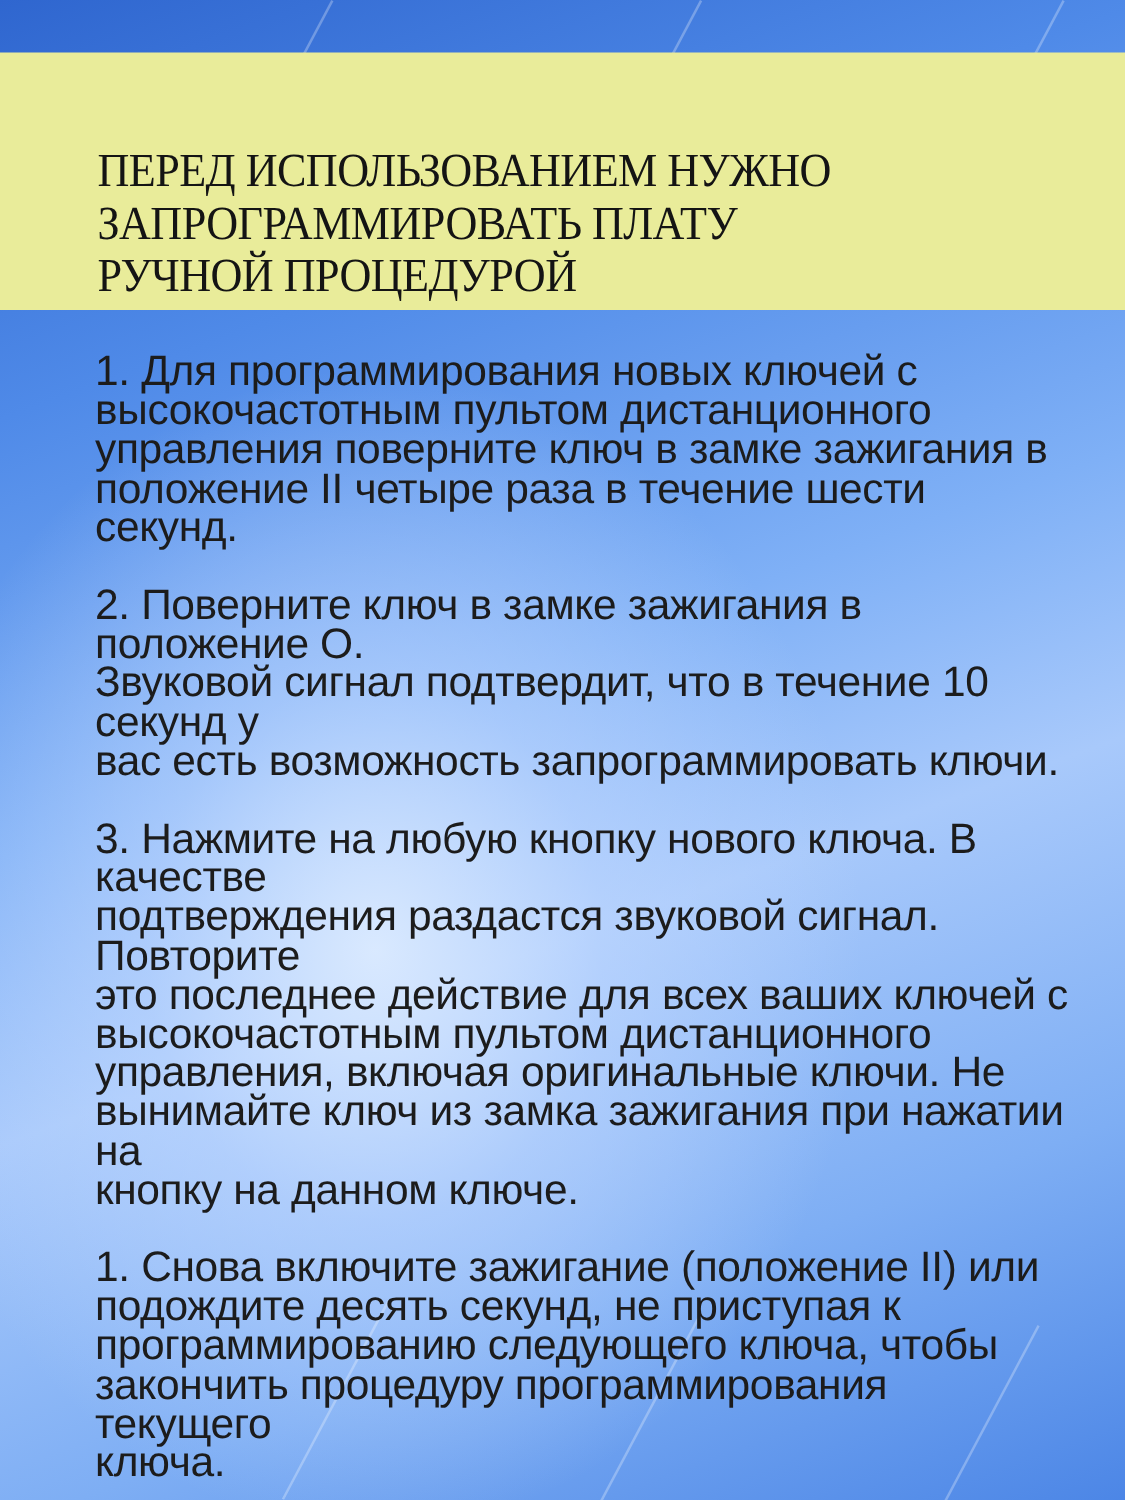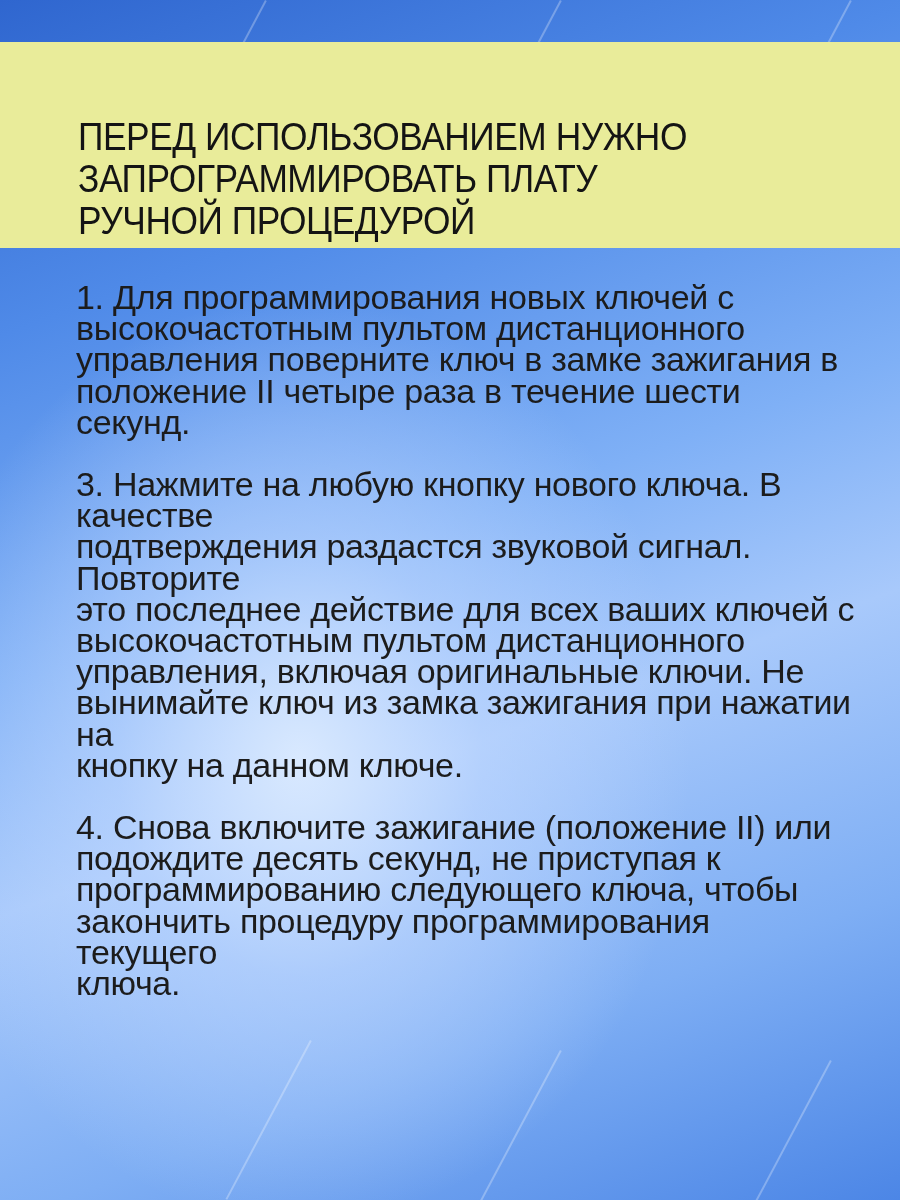--- a/index.html
+++ b/index.html
@@ -10,21 +10,21 @@
       radial-gradient(ellipse 520px 620px at 300px 760px, rgba(220,235,255,0.95) 0%, rgba(190,215,255,0.6) 35%, rgba(150,190,250,0) 75%),
       linear-gradient(160deg, #2f66cf 0%, #4f8ae8 22%, #7fb0f6 45%, #a8c9fb 60%, #7eaef4 80%, #4c86e6 100%);
   }
   .streak {
     position:absolute; width:2px; background:rgba(255,255,255,0.28);
     transform-origin: top left;
   }
   .banner {
     position:absolute; left:0; top:42px; width:900px; height:206px;
     background:#e9ec9a;
-    box-sizing:border-box; padding:74px 12px 0 78px;
+    box-sizing:border-box; padding:74px 12px 0 78px;font-family:Liberation Serif, serif;
   }
   .banner h1 {
     margin:0; font-weight:normal; color:#141414;
     font-size:38px; line-height:42px; letter-spacing:-0.5px;
     text-transform:uppercase;
     transform: scaleX(0.93); transform-origin:left top;
   }
   .content {
     position:absolute; left:76px; top:282px; width:780px;
     color:#1c1c1c; font-size:34px; line-height:31.2px;
@@ -46,25 +46,28 @@
   <h1 style="white-space:pre-line;">ПЕРЕД ИСПОЛЬЗОВАНИЕМ НУЖНО
 ЗАПРОГРАММИРОВАТЬ ПЛАТУ
 РУЧНОЙ ПРОЦЕДУРОЙ</h1>
 </div>
 
 <div class="content">
   <p>1. Для программирования новых ключей с
 высокочастотным пультом дистанционного
 управления поверните ключ в замке зажигания в
 положение II четыре раза в течение шести секунд.</p>
+  <p>2. Поверните ключ в замке зажигания в положение О.
+Звуковой сигнал подтвердит, что в течение 10 секунд у
+вас есть возможность запрограммировать ключи.</p>
   <p>3. Нажмите на любую кнопку нового ключа. В качестве
 подтверждения раздастся звуковой сигнал. Повторите
 это последнее действие для всех ваших ключей с
 высокочастотным пультом дистанционного
 управления, включая оригинальные ключи. Не
 вынимайте ключ из замка зажигания при нажатии на
 кнопку на данном ключе.</p>
-  <p>4. Снова включите зажигание (положение II) или
+  <p>1. Снова включите зажигание (положение II) или
 подождите десять секунд, не приступая к
 программированию следующего ключа, чтобы
 закончить процедуру программирования текущего
 ключа.</p>
 </div>
 
 </body></html>

